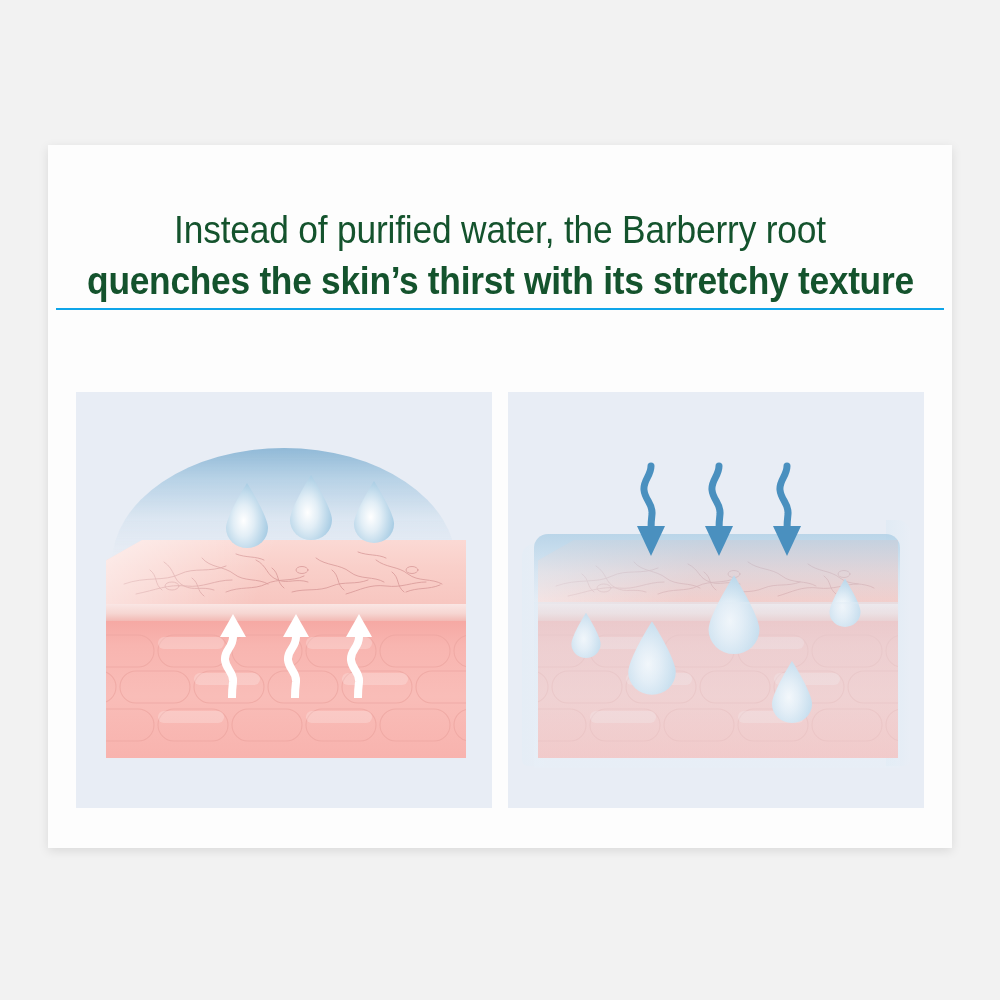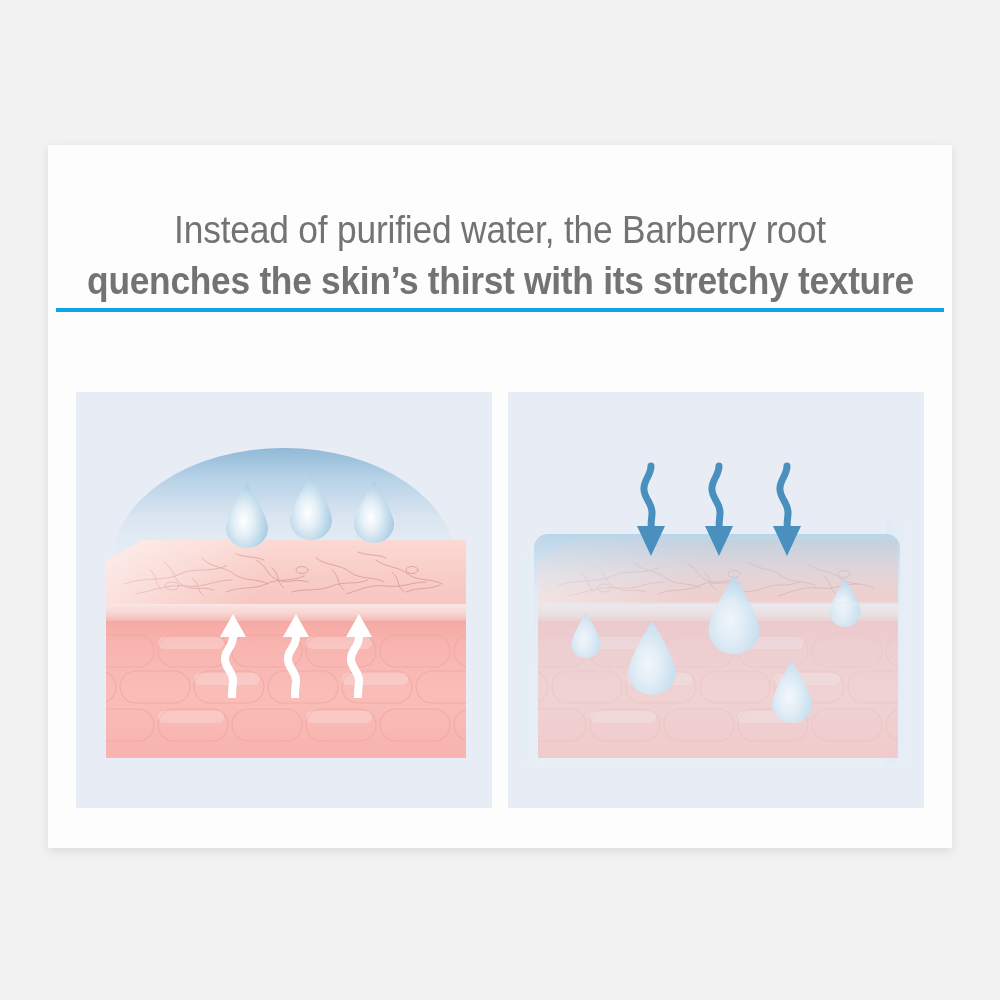--- a/index.html
+++ b/index.html
@@ -14,35 +14,35 @@
   
   .card{
     position:absolute;left:48px;top:145px;width:904px;height:703px;
     background:#fdfdfd;
     box-shadow:0 3px 10px rgba(0,0,0,.10);
   }
 
   
   .heading{
     position:absolute;left:0;top:60px;width:904px;text-align:center;
-    color:#737373;
+    color:#14532d;
     -webkit-font-smoothing:antialiased;
   }
   .head-line1{
     display:block;
     font-size:38px;
     font-weight:400;
     letter-spacing:-.2px;
     line-height:50px;
     transform:scaleX(.93);
   }
   .head-line2-wrap{
     display:inline-block;
     margin-top:2px;
-    border-bottom:4px solid #0ea5e9;
+    border-bottom:2px solid #0ea5e9;
     padding-bottom:3px;
   }
   .head-line2{
     display:block;
     font-size:38px;
     font-weight:700;
     letter-spacing:-.3px;
     line-height:48px;
     transform:scaleX(.93);
   }

